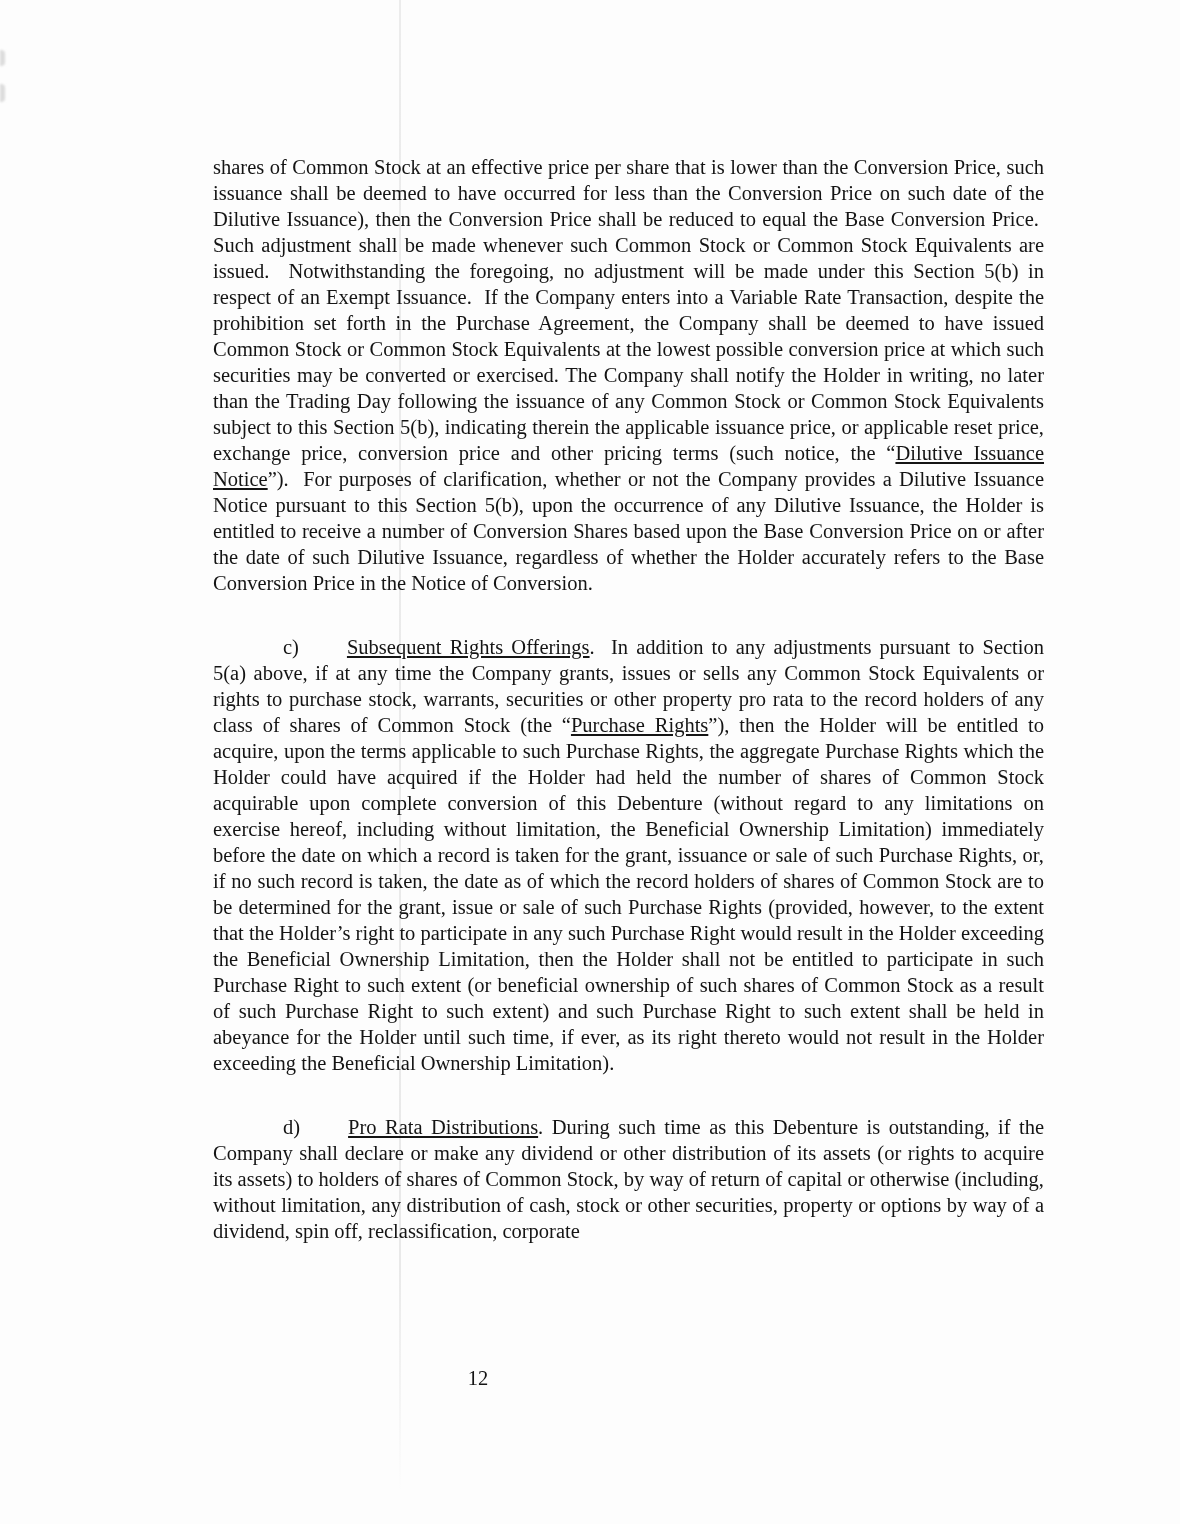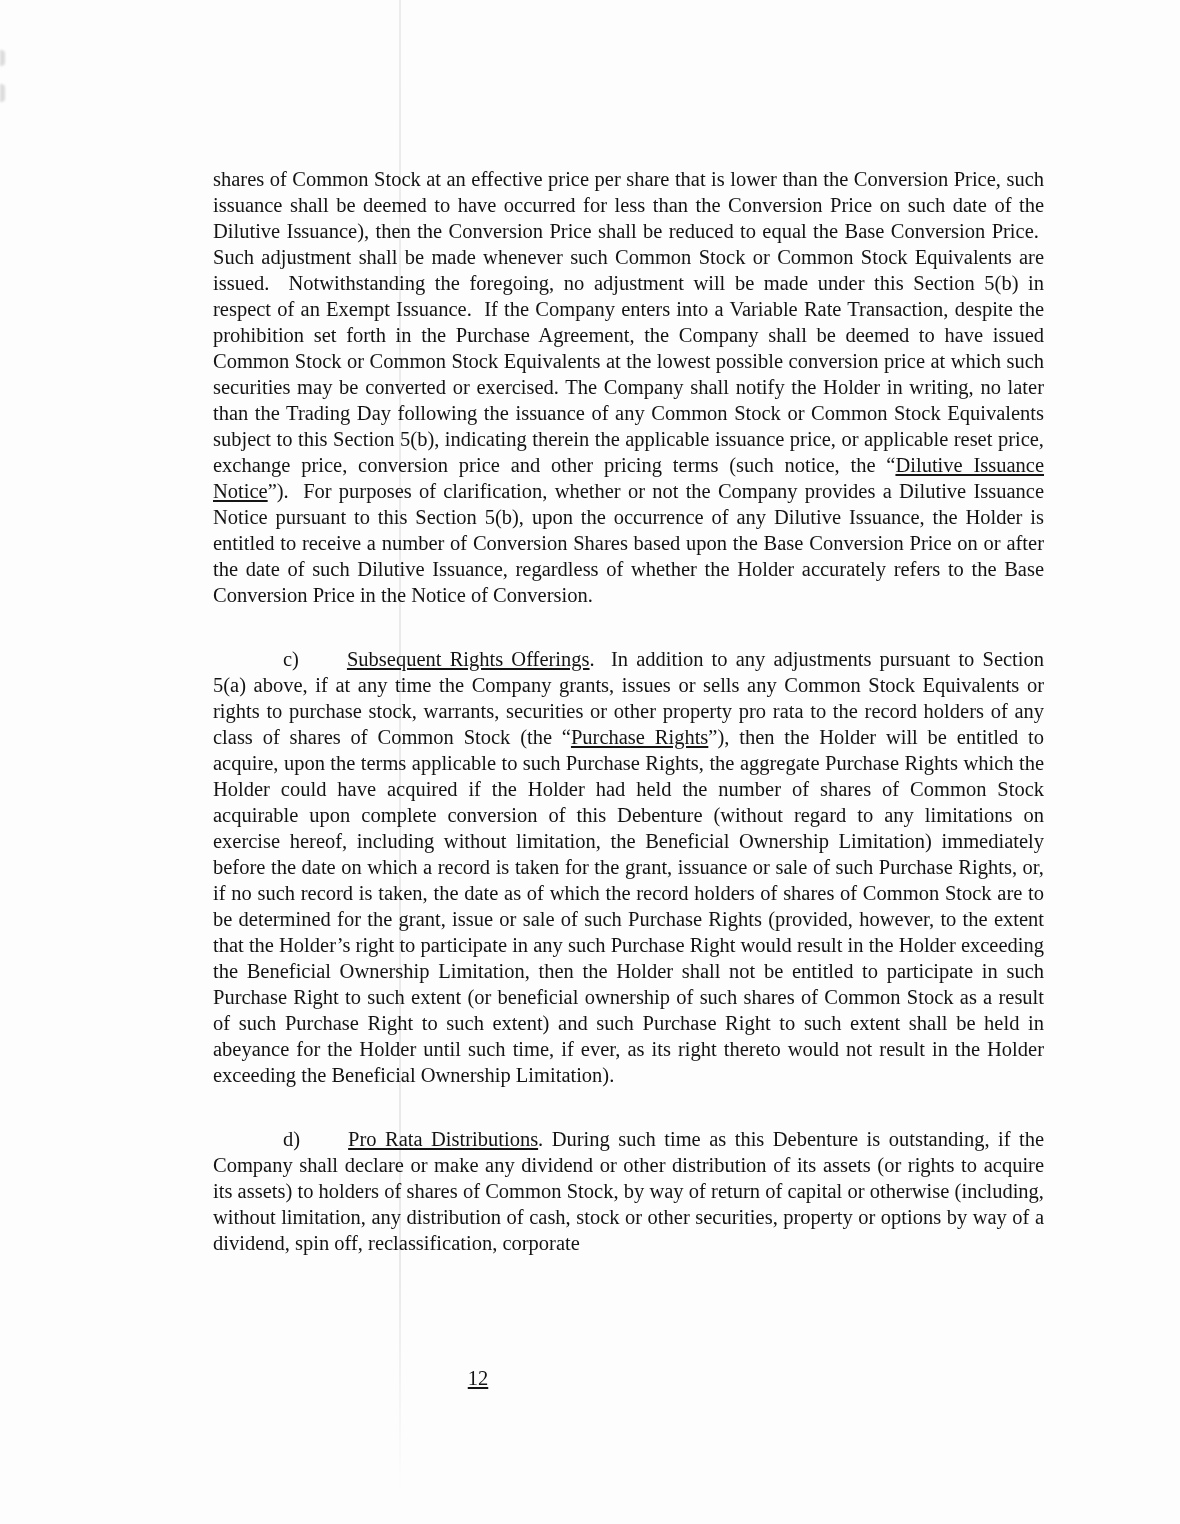--- a/index.html
+++ b/index.html
@@ -44,42 +44,41 @@
     position: absolute;
     left: 213px;
     top: 150px;
     width: 831px;
     font-size: 20.5px;
     line-height: 26px;
     color: #141414;
     text-align: justify;
   }
   .para {
-    margin: 16px 0 38px 0;
+    margin: 4px 0 38px 0;
   }
   .para.indented {
     text-indent: 70px;
   }
   .tab {
     display: inline-block;
     width: 48px;
   }
   .u {
     text-decoration: underline;
     text-underline-offset: 2px;
   }
   .page-number {
     position: absolute;
     top: 1367px;
     left: 0;
     width: 956px;
     text-align: center;
     font-size: 20.5px;
     color: #141414;
-    text-decoration: underline;
   }
 </style>
 </head>
 <body>
 
 <div class="page">
   <div class="scan-line"></div>
   <div class="edge-mark m1"></div>
   <div class="edge-mark m2"></div>
 

